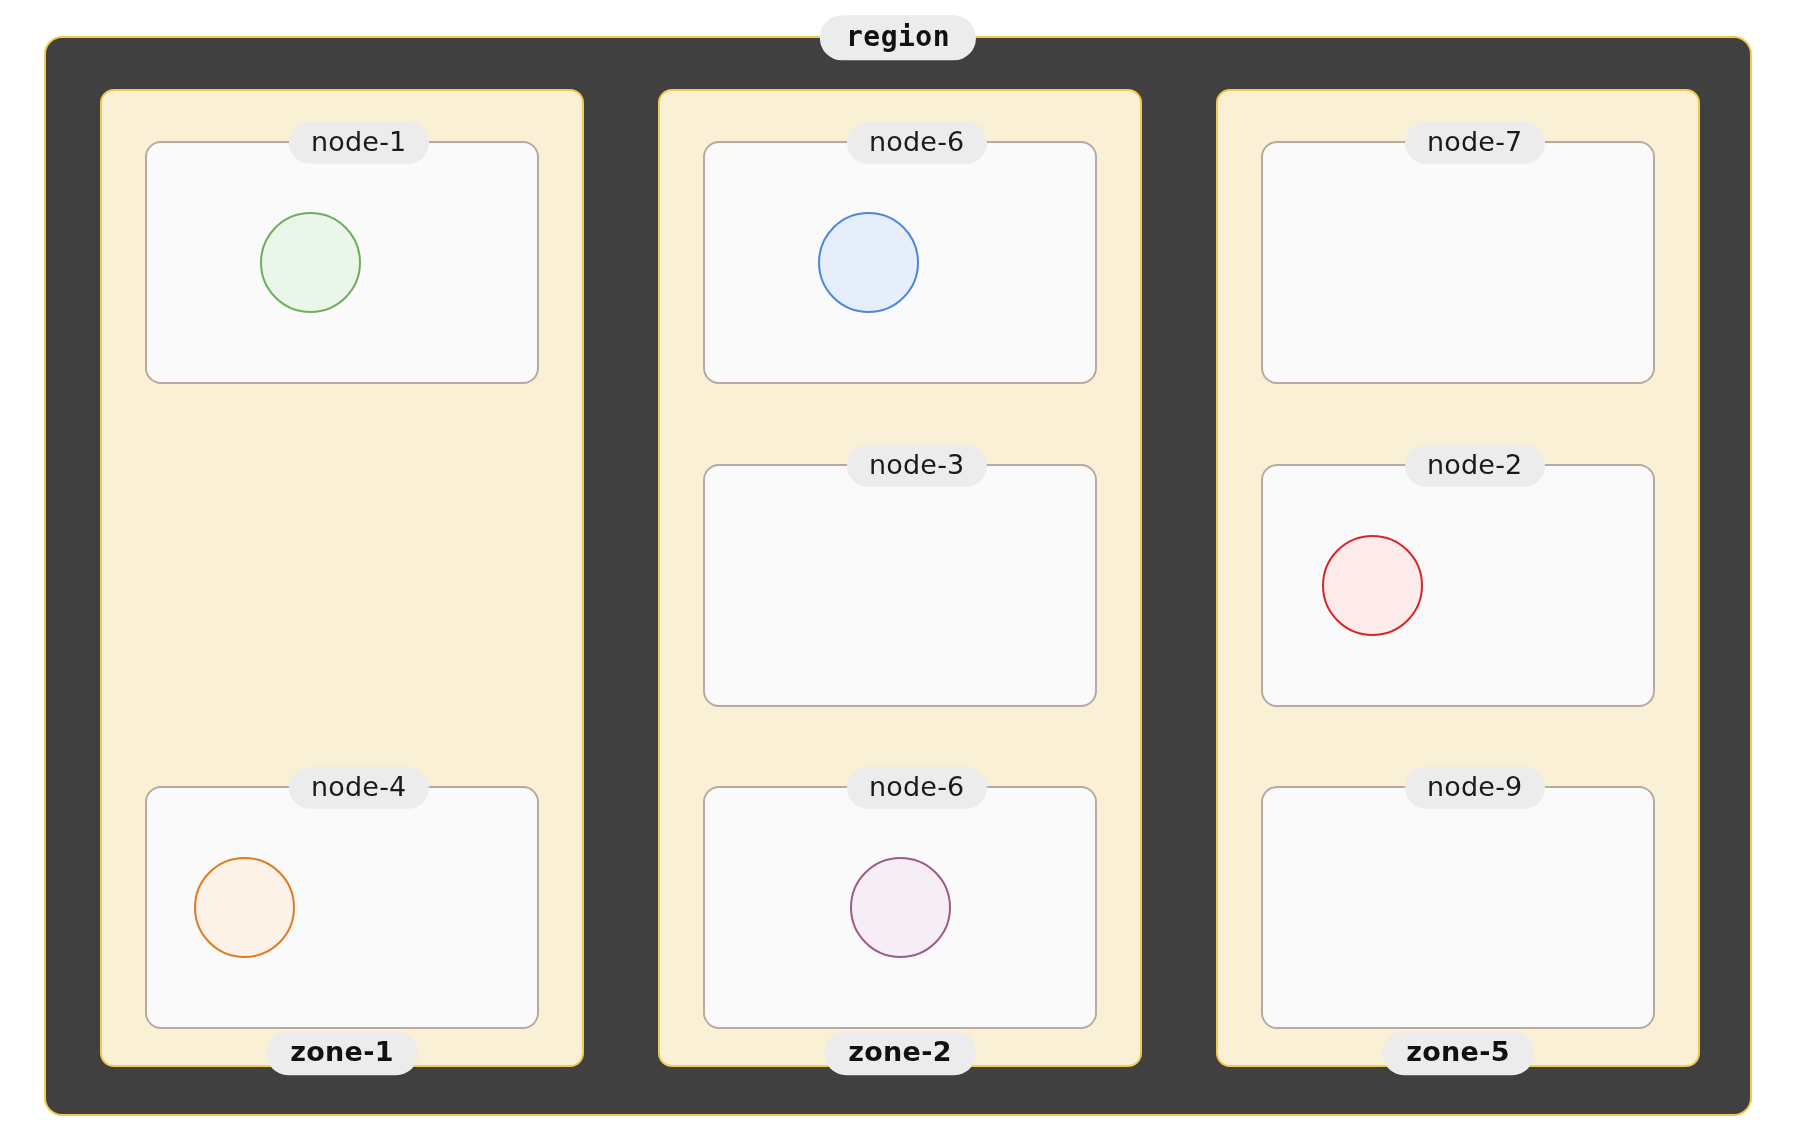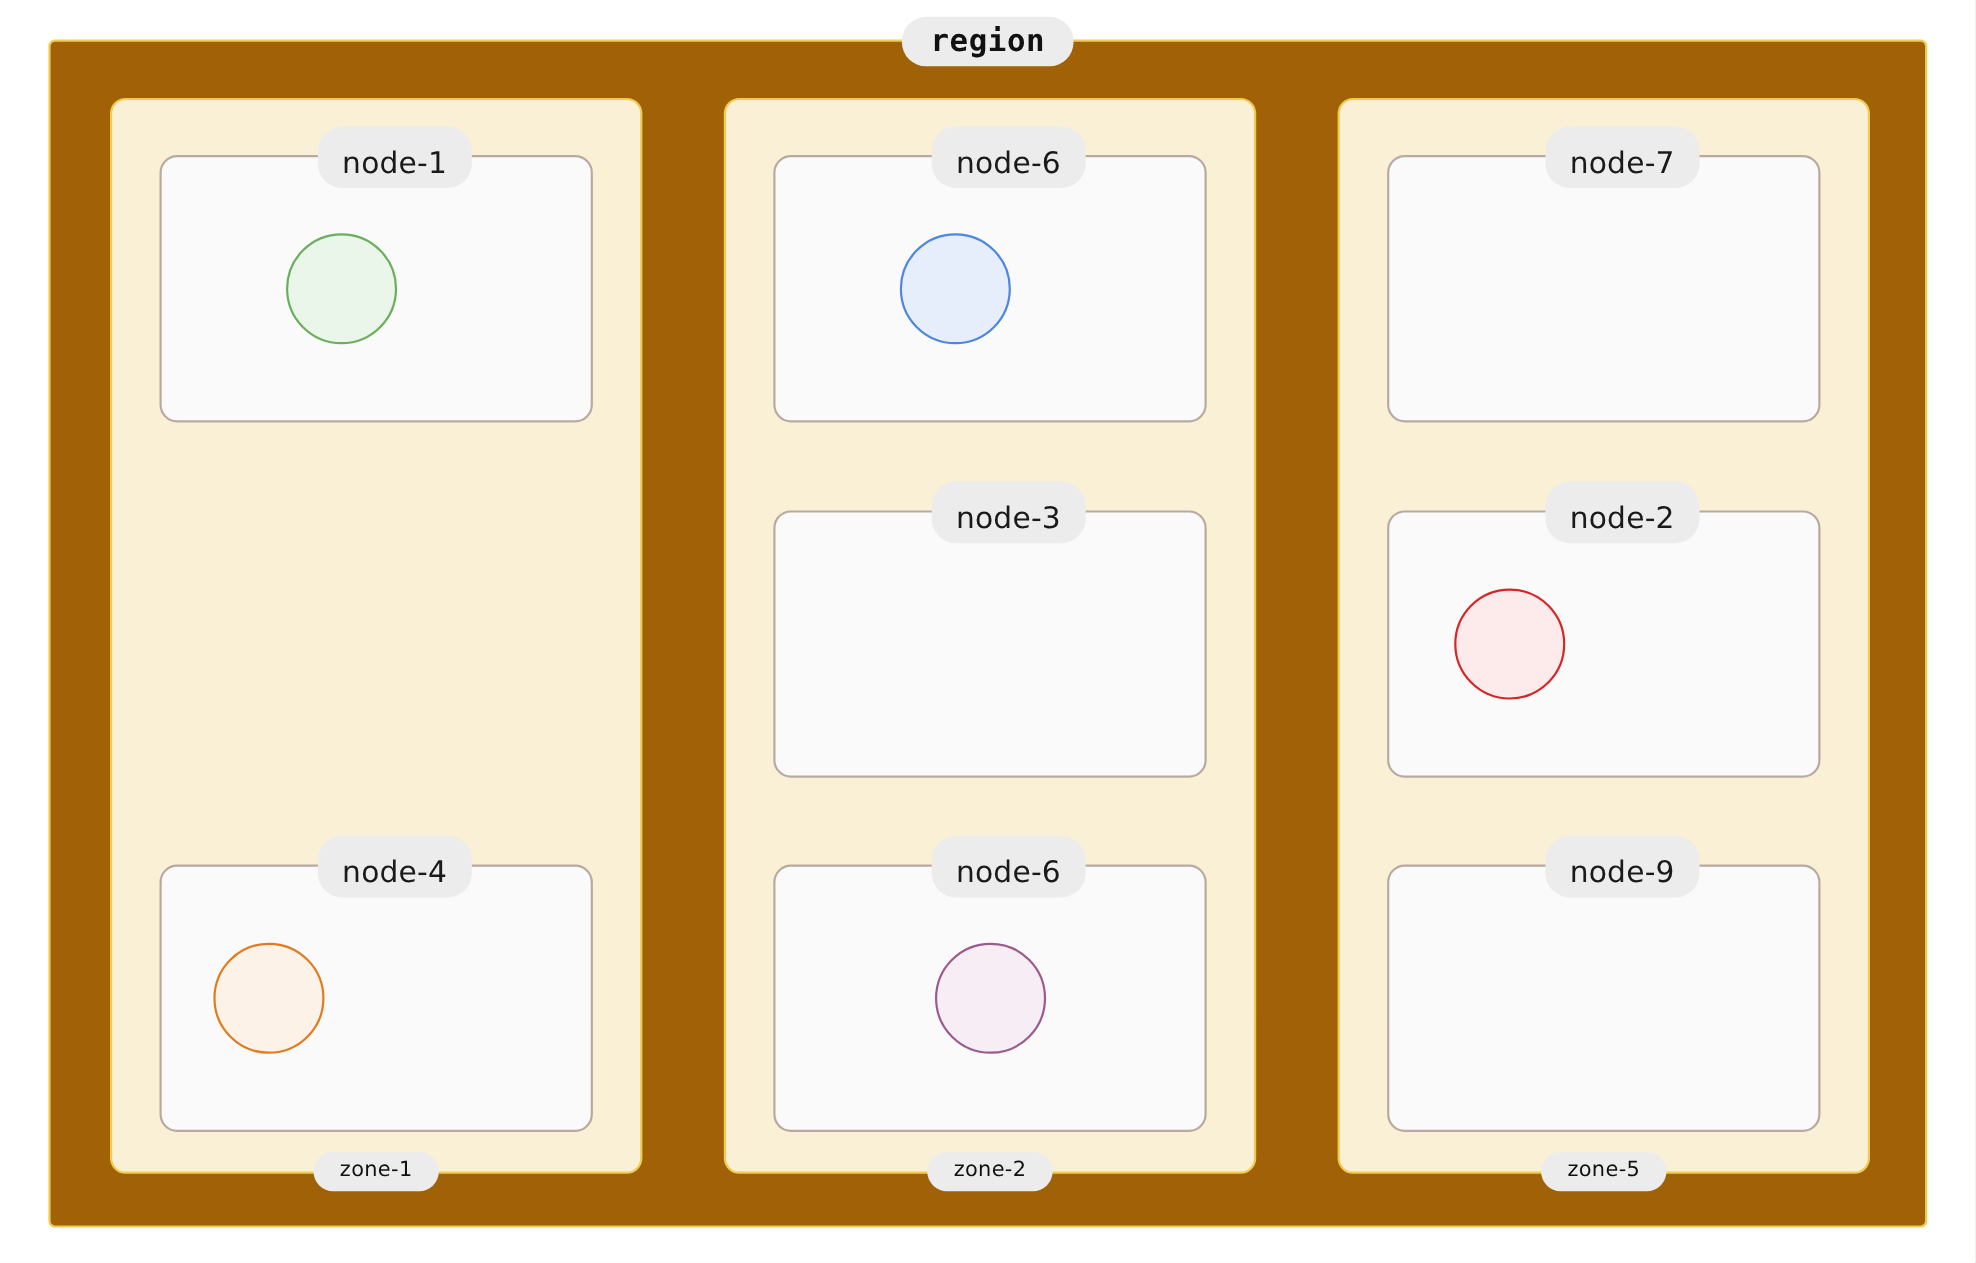--- a/index.html
+++ b/index.html
@@ -22,23 +22,23 @@
   }
 
   
   .region {
     position: absolute;
     left: 44px;
     top: 36px;
     width: 1708px;
     height: 1080px;
     box-sizing: border-box;
-    background: #a16207;
+    background: #404040;
     border: 2.5px solid #f0cb50;
-    border-radius: 6px;
+    border-radius: 18px;
   }
 
   .region-label {
     position: absolute;
     left: 50%;
     top: 0;
     transform: translate(-50%, -50%);
     background: #ececec;
     color: #111111;
     font-family: "DejaVu Sans Mono", monospace;
@@ -67,27 +67,27 @@
     width: 484px;
     box-sizing: border-box;
     background: #faf0d5;
     border: 2.5px solid #f0cb50;
     border-radius: 14px;
   }
 
   .zone-label {
     position: absolute;
     left: 50%;
-    bottom: 0;
+    bottom: 12px;
     transform: translate(-50%, 50%);
     background: #ececec;
     color: #111111;
     font-family: "DejaVu Sans", sans-serif;
-    font-weight: normal;
-    font-size: 19px;
+    font-weight: bold;
+    font-size: 27px;
     letter-spacing: 0.3px;
     padding: 7px 24px 9px 24px;
     border-radius: 22px;
     white-space: nowrap;
     line-height: 1.05;
   }
 
   .zone-nodes {
     position: absolute;
     left: 43px;
@@ -113,21 +113,21 @@
     position: absolute;
     left: 50%;
     top: 0;
     transform: translate(-38%, -50%);
     background: #ececec;
     color: #1a1a1a;
     font-family: "DejaVu Sans", sans-serif;
     font-weight: normal;
     font-size: 27px;
     letter-spacing: 0.2px;
-    padding: 20px 22px 8px 22px;
+    padding: 6px 22px 8px 22px;
     border-radius: 22px;
     white-space: nowrap;
     line-height: 1.05;
   }
 
   .node-body {
     position: absolute;
     left: 0;
     top: 0;
     right: 0;

